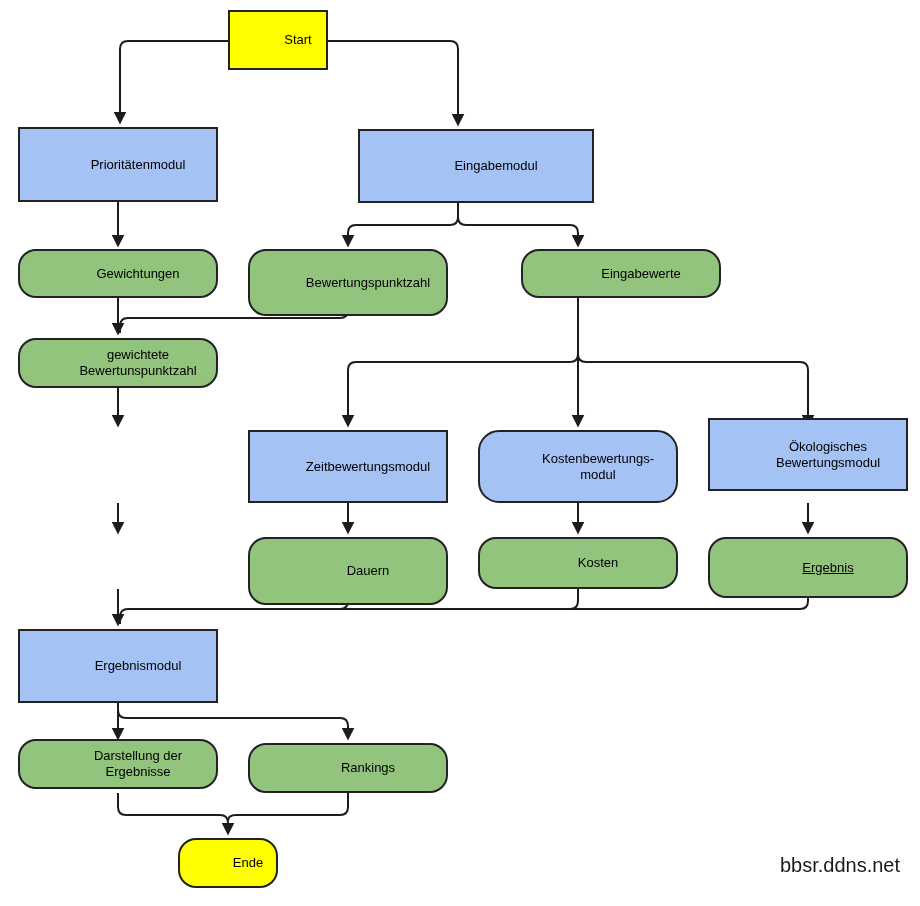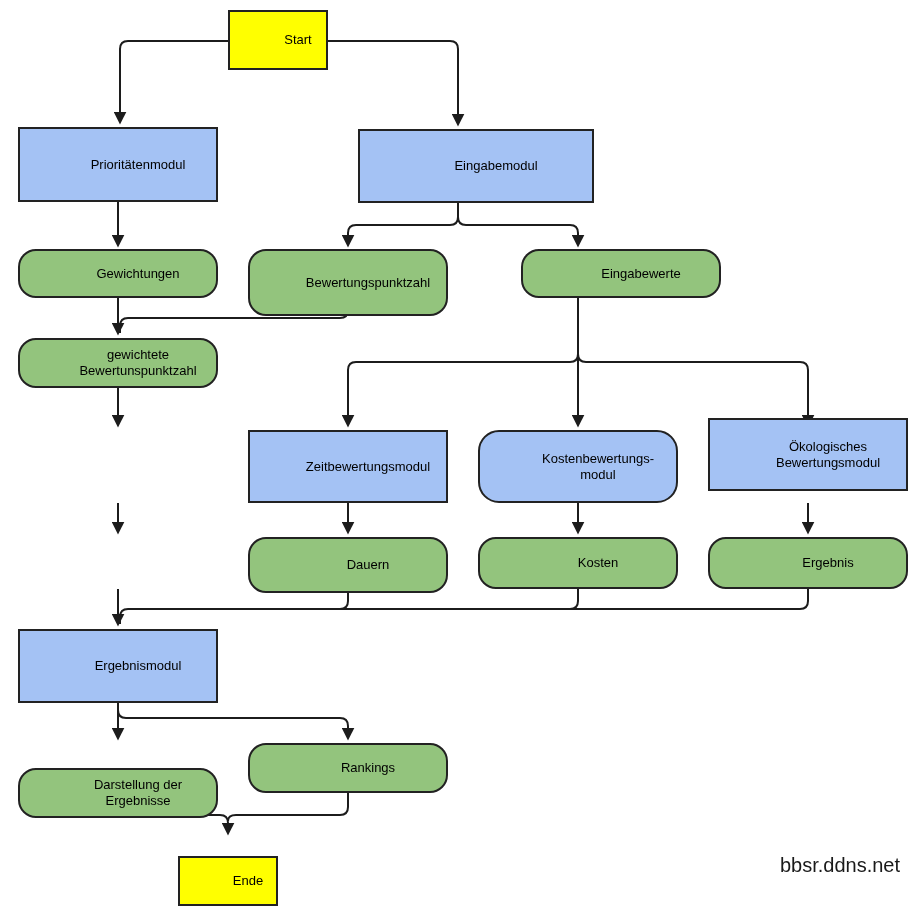--- a/index.html
+++ b/index.html
@@ -28,27 +28,27 @@
   #n-eingabemodul{left:358px;top:129px;width:236px;height:74px;}
   #n-gewichtungen{left:18px;top:249px;width:200px;height:49px;}
   #n-bewertungspunktzahl{left:248px;top:249px;width:200px;height:67px;}
   #n-eingabewerte{left:478px;top:249px;width:200px;height:49px;margin-left:43px;}
   #n-gewichtete{left:18px;top:338px;width:200px;height:50px;text-align:center;}
   #n-verfahrensbewertungsmodul{left:18px;top:430px;width:200px;height:73px;}
   #n-zeitbewertungsmodul{left:248px;top:430px;width:200px;height:73px;}
   #n-kostenbewertungsmodul{left:478px;top:430px;width:200px;height:73px;border-radius:21px;}
   #n-oekologisches{left:708px;top:418px;width:200px;height:73px;}
   #n-verfahrensergebnis{left:18px;top:537px;width:200px;height:52px;}
-  #n-dauern{left:248px;top:537px;width:200px;height:56px;}
+  #n-dauern{left:248px;top:537px;width:200px;height:68px;}
   #n-kosten{left:478px;top:537px;width:200px;height:52px;}
-  #n-ergebnis{left:708px;top:537px;width:200px;height:52px;}
+  #n-ergebnis{left:708px;top:537px;width:200px;height:61px;text-decoration:underline;}
   #n-ergebnismodul{left:18px;top:629px;width:200px;height:74px;}
-  #n-darstellung{left:18px;top:768px;width:200px;height:50px;}
+  #n-darstellung{left:18px;top:739px;width:200px;height:50px;}
   #n-rankings{left:248px;top:743px;width:200px;height:50px;}
-  #n-ende{left:178px;top:856px;width:100px;height:50px;}
+  #n-ende{left:178px;top:838px;width:100px;height:50px;border-radius:18px;}
 
   .watermark{
     position:absolute;right:20px;top:854px;
     font-size:20px;color:var(--watermark-text,#1a1a1a);
     letter-spacing:0px;
   }
 </style>
 </head>
 <body>
 

